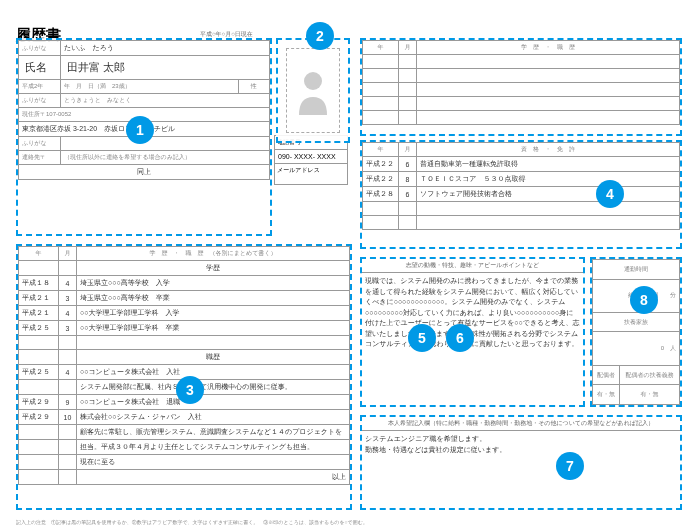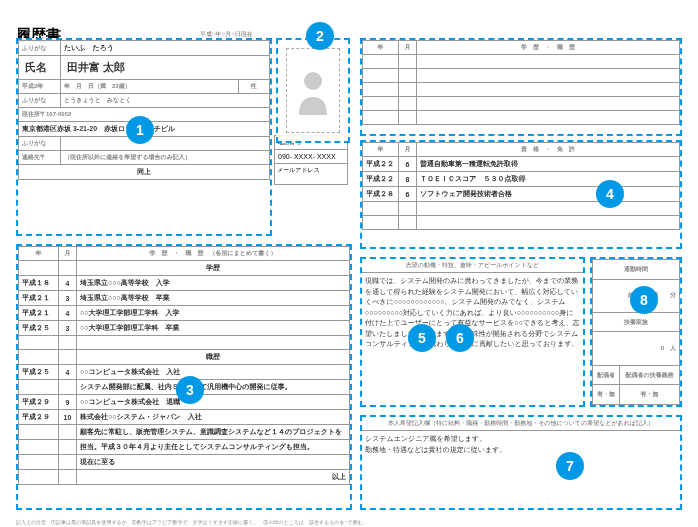--- a/index.html
+++ b/index.html
@@ -11,21 +11,21 @@
   
   .s1 { top: 38px; left: 16px; width: 256px; height: 198px; }
   .s2 { top: 38px; left: 276px; width: 74px; height: 105px; }
   .s3 { top: 244px; left: 16px; width: 336px; height: 266px; }
   .s4 { top: 140px; left: 360px; width: 322px; height: 109px; }
   .s4b { top: 38px; left: 360px; width: 322px; height: 98px; }
   .s5 { top: 257px; left: 360px; width: 225px; height: 150px; }
   .s6 { top: 257px; left: 590px; width: 92px; height: 150px; }
   .s7 { top: 415px; left: 360px; width: 322px; height: 95px; }
   
-  .tbl { width: 100%; border-collapse: collapse; font-size: 7px; color: #333; font-weight: bold; }
+  .tbl { width: 100%; border-collapse: collapse; font-size: 7px; color: #333; }
   .tbl td, .tbl th { border: 1px solid #999; padding: 2px 3px; height: 14px; }
   .tbl .hdr { font-size: 6px; color: #888; text-align: center; }
   .tbl .lbl { font-size: 6px; color: #888; }
   .tbl .big { font-size: 11px; padding: 4px 6px; }
   .tbl .center { text-align: center; }
   
   .photo-box { width: 100%; height: 100%; position: relative; }
   .photo-inner { position: absolute; top: 8px; left: 8px; right: 8px; bottom: 8px; border: 1px dashed #aaa; display: flex; align-items: center; justify-content: center; }
   .silhouette { width: 36px; height: 48px; }
   

